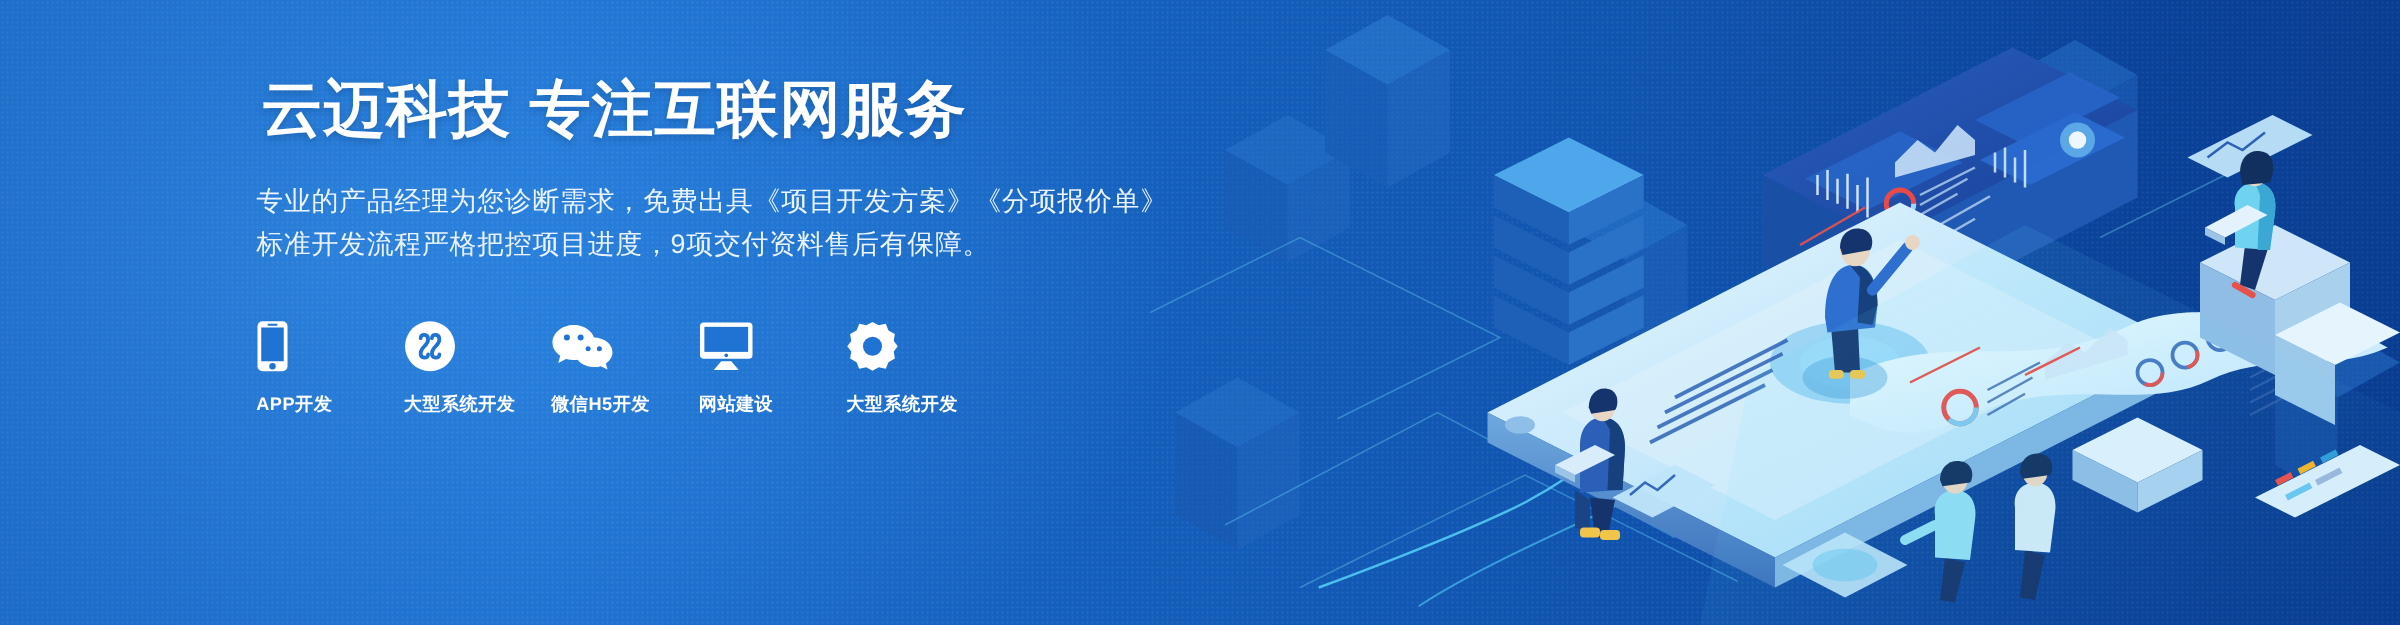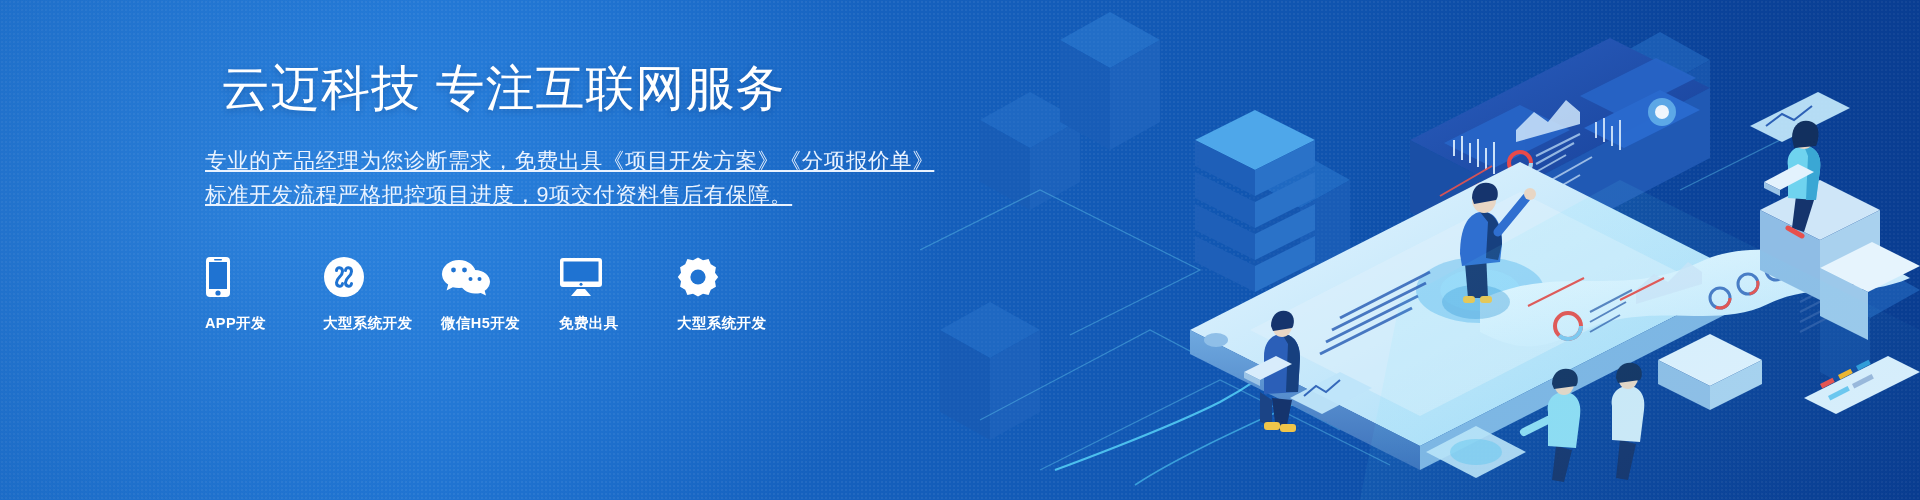--- a/index.html
+++ b/index.html
@@ -24,27 +24,27 @@
   }
   .vignette{
     position:absolute;inset:0;
     background:linear-gradient(90deg, rgba(10,60,140,.18) 0%, rgba(0,0,0,0) 22%, rgba(0,0,0,0) 70%, rgba(6,44,120,.22) 100%);
     pointer-events:none;
   }
 
   
   .content{position:absolute;left:205px;top:60px;width:760px;z-index:6;}
   .headline{
-    font-size:49px;line-height:1.18;font-weight:normal;color:#ffffff;
-    letter-spacing:1px;margin:0 0 26px 16px;white-space:nowrap;
+    font-size:49px;line-height:1.18;font-weight:bold;color:#ffffff;
+    letter-spacing:1px;margin:0 0 26px 4px;white-space:nowrap;
     text-shadow:0 2px 6px rgba(3,35,85,.25);
   }
   .sub{
     font-size:21.5px;line-height:34px;color:#eaf3ff;font-weight:400;
-    letter-spacing:.6px;white-space:nowrap;margin:0;text-decoration:underline;
+    letter-spacing:.6px;white-space:nowrap;margin:0;
   }
   .sub .ln{display:block;}
 
   
   .services{display:flex;align-items:flex-end;gap:44px;margin-top:40px;}
   .svc{display:flex;flex-direction:column;align-items:flex-start;width:74px;cursor:pointer;}
   .svc .ico{height:46px;display:flex;align-items:flex-end;justify-content:center;margin-bottom:16px;}
   .svc .ico svg{display:block;}
   .svc .lbl{font-size:14.5px;color:#ffffff;font-weight:bold;letter-spacing:.4px;white-space:nowrap;}
 
@@ -390,21 +390,21 @@
 
       <div class="svc">
         <span class="ico">
           <svg width="44" height="42" viewBox="0 0 44 42">
             <rect x="1" y="2" width="42" height="29" rx="3" fill="#ffffff"></rect>
             <rect x="4.5" y="5.5" width="35" height="20" fill="#1f73d2"></rect>
             <circle cx="22" cy="28.2" r="1.5" fill="#1f73d2"></circle>
             <polygon points="12,40 32,40 26,33 18,33" fill="#ffffff"></polygon>
           </svg>
         </span>
-        <span class="lbl">免费出具</span>
+        <span class="lbl">网站建设</span>
       </div>
 
       <div class="svc">
         <span class="ico">
           <svg width="42" height="42" viewBox="0 0 42 42">
             <path d="M21 1.5 L26 4.2 L31.6 3 L33.8 8.3 L38.9 11.2 L38 16.8 L41.2 21
                      L38 25.2 L38.9 30.8 L33.8 33.7 L31.6 39 L26 37.8 L21 40.5
                      L16 37.8 L10.4 39 L8.2 33.7 L3.1 30.8 L4 25.2 L0.8 21
                      L4 16.8 L3.1 11.2 L8.2 8.3 L10.4 3 L16 4.2 Z" fill="#ffffff"></path>
             <circle cx="21" cy="21" r="7.6" fill="#1f73d2"></circle>

